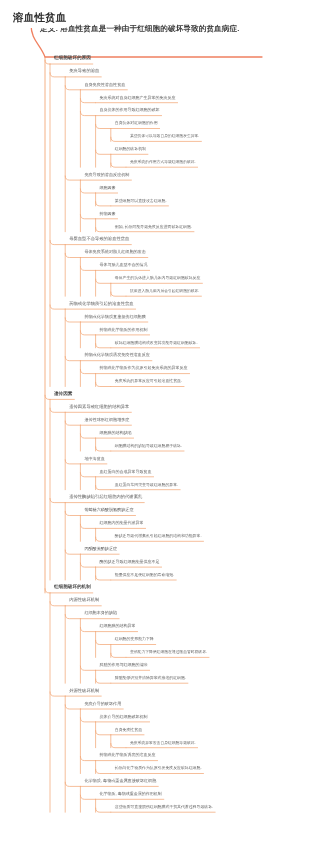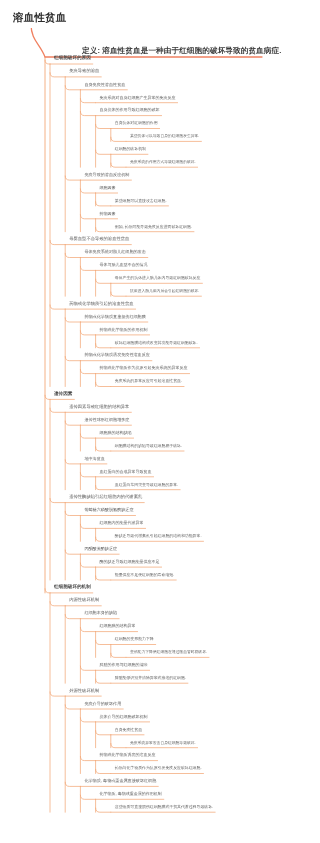--- a/index.html
+++ b/index.html
@@ -36,29 +36,28 @@
     color: #2b2b2b;
     letter-spacing: 0.2px;
     white-space: nowrap;
     z-index: 5;
   }
 
   
   #definition-node {
     position: absolute;
     left: 40px;
-    top: 45px;
+    top: 23px;
     width: 216px;
     font-size: 7.6px;
     font-weight: bold;
     color: #3a3a3a;
     line-height: 1.45;
     letter-spacing: 0.1px;
     z-index: 4;
-    margin-left: 42px;
   }
 
   
   .node {
     position: absolute;
     white-space: nowrap;
     color: #5c5c5c;
     z-index: 4;
     background: transparent;
   }

